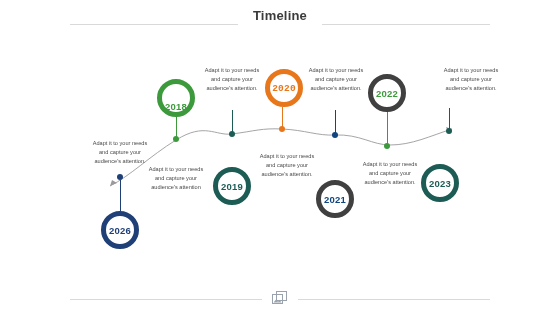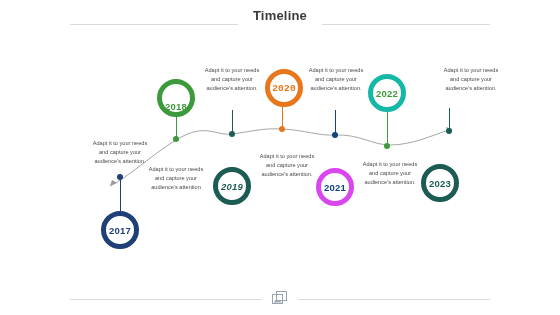--- a/index.html
+++ b/index.html
@@ -122,55 +122,55 @@
     <path d="M110 186 C 130 176, 150 156, 176 140 C 205 122, 215 136, 232 134
              C 255 131, 262 128, 282 129 C 305 130, 318 136, 335 135
              C 360 134, 372 145, 390 145 C 412 145, 430 136, 452 129" fill="none" stroke="#9b9b9b" stroke-width="0.9"></path>
     <path d="M110 186 l 2 -6 l 5 3 z" fill="#9b9b9b"></path>
     <path d="M452 129 l -6 -2 l 2 5 z" fill="#9b9b9b"></path>
   </svg>
 
   <div class="dot" style="left:117px;top:174px;background:#1f3f77;"></div>
   <div class="stem" style="left:120px;top:180px;height:31px;background:#1f3f77;"></div>
   <div class="ring" style="left:101px;top:211px;width:38px;height:38px;border:5px solid #1f3f77;">
-    <span class="ring-label" style="color:#1f3f77;">2017</span>
+    <span class="ring-label" style="color:#1f3f77;">2026</span>
   </div>
   <div class="caption" style="left:89px;top:139px;">Adapt it to your needs and capture your audience's attention.</div>
 
   <div class="stem" style="left:176px;top:117px;height:22px;background:#3c9a3c;"></div>
   <div class="dot" style="left:173px;top:136px;background:#3c9a3c;"></div>
   <div class="ring" style="left:157px;top:79px;width:38px;height:38px;border:5px solid #3c9a3c;align-items:flex-end;">
     <span class="ring-label" style="color:#3c9a3c;">2018</span>
   </div>
   <div class="caption" style="left:145px;top:165px;">Adapt it to your needs and capture your audience's attention</div>
 
   <div class="stem" style="left:232px;top:110px;height:24px;background:#1c5c54;"></div>
   <div class="dot" style="left:229px;top:131px;background:#1c5c54;"></div>
   <div class="ring" style="left:213px;top:167px;width:38px;height:38px;border:5px solid #1c5c54;">
-    <span class="ring-label" style="color:#1c5c54;font-style:italic;">2019</span>
+    <span class="ring-label" style="color:#1c5c54;">2019</span>
   </div>
   <div class="caption" style="left:201px;top:66px;">Adapt it to your needs and capture your audience's attention.</div>
 
   <div class="stem" style="left:282px;top:107px;height:22px;background:#e8761a;"></div>
   <div class="dot" style="left:279px;top:126px;background:#e8761a;"></div>
   <div class="ring" style="left:265px;top:69px;width:38px;height:38px;border:5px solid #e8761a;">
     <span class="ring-label" style="color:#e8761a;font-family:Liberation Mono, monospace;">2020</span>
   </div>
   <div class="caption" style="left:256px;top:152px;">Adapt it to your needs and capture your audience's attention.</div>
 
   <div class="stem" style="left:335px;top:110px;height:25px;background:#10457f;"></div>
   <div class="dot" style="left:332px;top:132px;background:#10457f;"></div>
-  <div class="ring" style="left:316px;top:168px;width:38px;height:38px;border:5px solid #d946ef;">
+  <div class="ring" style="left:316px;top:180px;width:38px;height:38px;border:5px solid #404040;">
     <span class="ring-label" style="color:#10457f;">2021</span>
   </div>
   <div class="caption" style="left:305px;top:66px;">Adapt it to your needs and capture your audience's attention.</div>
 
   <div class="stem" style="left:387px;top:112px;height:34px;background:#3c9a3c;"></div>
   <div class="dot" style="left:384px;top:143px;background:#3c9a3c;"></div>
-  <div class="ring" style="left:368px;top:74px;width:38px;height:38px;border:5px solid #14b8a6;">
+  <div class="ring" style="left:368px;top:74px;width:38px;height:38px;border:5px solid #404040;">
     <span class="ring-label" style="color:#3c9a3c;">2022</span>
   </div>
   <div class="caption" style="left:359px;top:160px;">Adapt it to your needs and capture your audience's attention.</div>
 
   <div class="stem" style="left:449px;top:108px;height:22px;background:#1c5c54;"></div>
   <div class="dot" style="left:446px;top:128px;background:#1c5c54;"></div>
   <div class="ring" style="left:421px;top:164px;width:38px;height:38px;border:5px solid #1c5c54;">
     <span class="ring-label" style="color:#1c5c54;text-align:right;">2023</span>
   </div>
   <div class="caption" style="left:440px;top:66px;">Adapt it to your needs and capture your audience's attention.</div>

